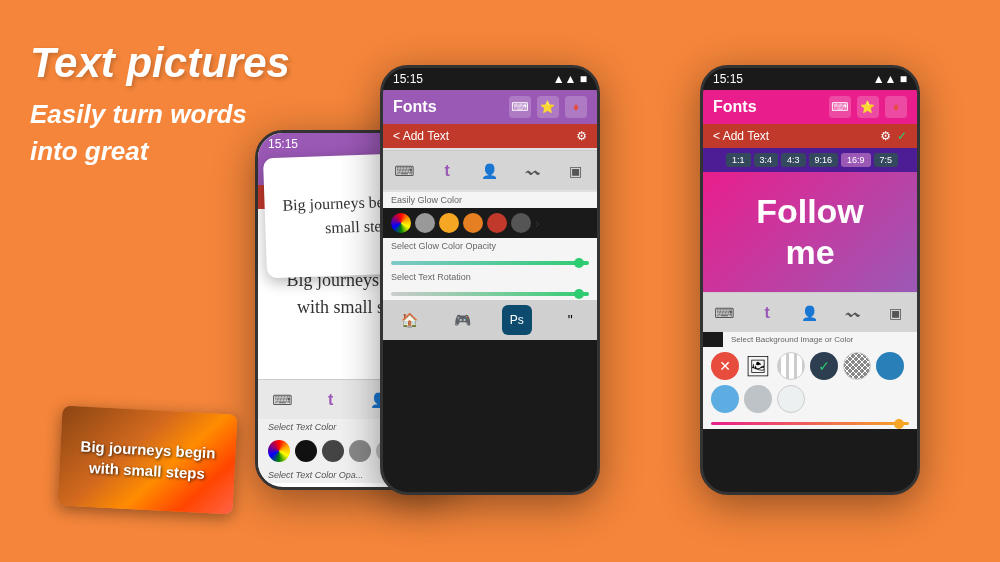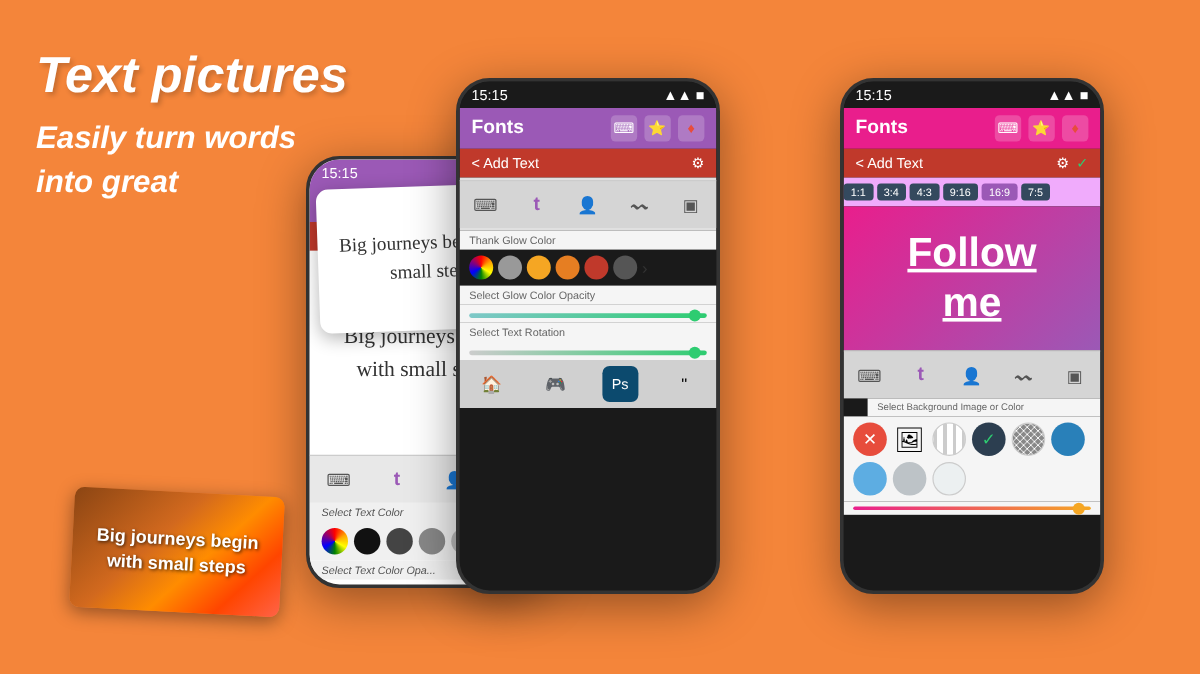--- a/index.html
+++ b/index.html
@@ -249,22 +249,22 @@
     .phone-3-header {
       background: #e91e8c;
       padding: 6px 10px;
       display: flex;
       align-items: center;
       justify-content: space-between;
     }
     .aspect-ratios {
       display: flex;
       gap: 3px;
-      padding: 5px 0;
-      background: #f0abfc;
+      padding: 5px 23px;
+      background: #4c1d95;
     }
     .ratio-btn {
       padding: 2px 6px;
       border-radius: 3px;
       font-size: 9px;
       color: white;
       background: #34495e;
     }
     .ratio-btn.active {
       background: #9b59b6;
@@ -275,21 +275,20 @@
       display: flex;
       align-items: center;
       justify-content: center;
     }
     .follow-text {
       font-size: 34px;
       font-weight: 900;
       color: white;
       text-align: center;
       line-height: 1.2;
-      text-decoration: underline;
     }
 
     .bg-section-label {
       font-size: 8px;
       color: #666;
       padding: 3px 8px;
       background: #f5f5f5;
       margin-left: 20px;
     }
 
@@ -445,21 +444,21 @@
   <div style="background:#e0e0e0;padding:2px 0;">
     <div class="toolbar" style="background:#d5d5d5;">
       <div class="toolbar-icon">⌨</div>
       <div class="toolbar-icon" style="font-size:16px;font-weight:bold;color:#9b59b6;">t</div>
       <div class="toolbar-icon">👤</div>
       <div class="toolbar-icon">〰</div>
       <div class="toolbar-icon">▣</div>
     </div>
   </div>
 
-  <div class="panel-label">Thank Glow Color</div>
+  <div class="panel-label">Easily Glow Color</div>
   <div class="panel-colors">
     <div class="color-dot" style="background:conic-gradient(red,orange,yellow,green,blue,purple,red);width:20px;height:20px;"></div>
     <div class="color-dot" style="background:#999;width:20px;height:20px;"></div>
     <div class="color-dot" style="background:#f5a623;width:20px;height:20px;"></div>
     <div class="color-dot" style="background:#e67e22;width:20px;height:20px;"></div>
     <div class="color-dot" style="background:#c0392b;width:20px;height:20px;"></div>
     <div class="color-dot" style="background:#555;width:20px;height:20px;"></div>
     <span style="font-size:14px;color:#333;">›</span>
   </div>
 

